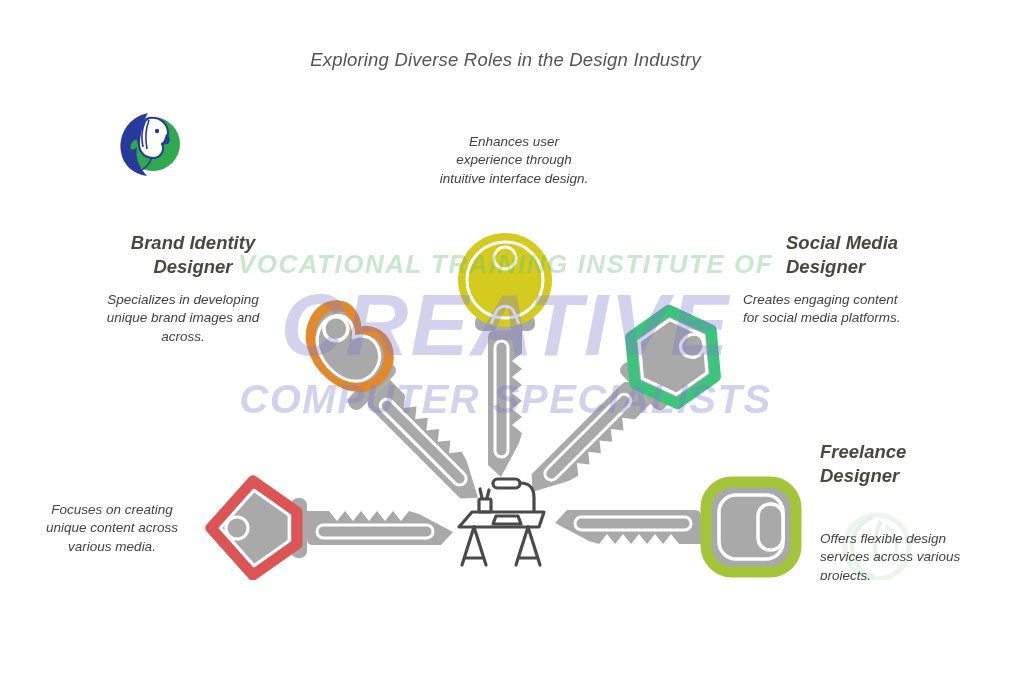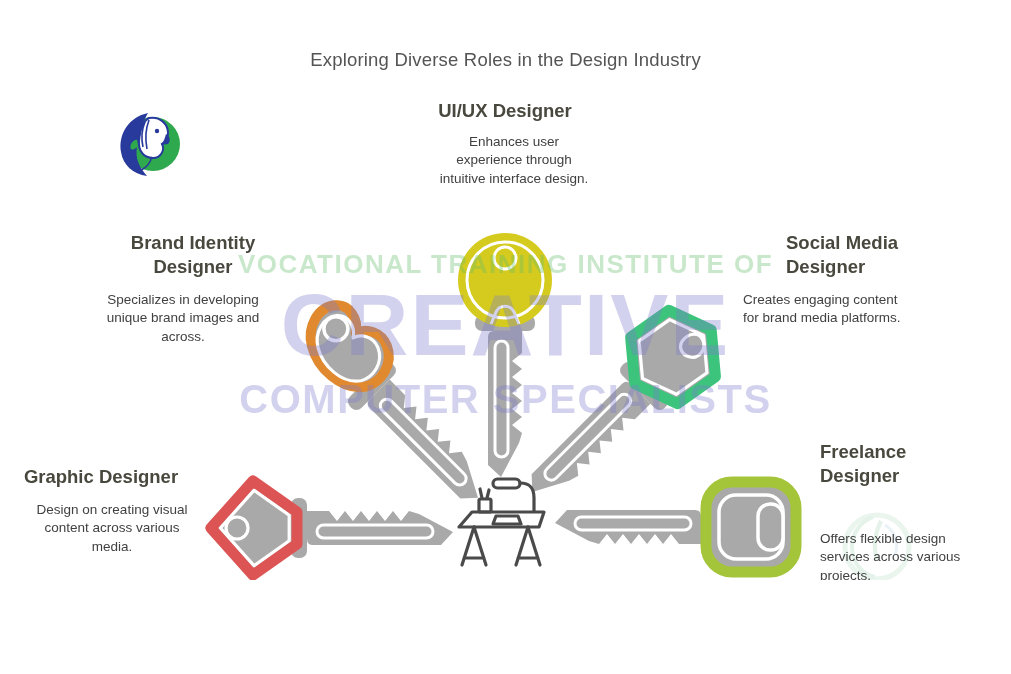--- a/index.html
+++ b/index.html
@@ -1,18 +1,18 @@
 <!DOCTYPE html>
 <html><head>
 <meta charset="utf-8">
 <style>
   html,body { margin:0; padding:0; background:#ffffff; }
   .canvas {
     position:relative; width:1011px; height:580px; overflow:hidden;
-    background:#ffffff; font-family:"Liberation Sans", sans-serif;
+    background:#ffffff; font-family:"Liberation Sans", sans-serif;font-style:italic;
   }
   .abs { position:absolute; }
   .title {
     left:0; right:0; top:49px; text-align:center;
     font-size:18.5px; color:#545454; letter-spacing:0.2px; z-index:20;
   }
   .role-name {
     font-weight:bold; font-size:18.5px; color:#49483e; line-height:1.28; z-index:20;
   }
   .role-desc {
@@ -146,31 +146,29 @@
       <path d="M68,9 C79,9 82,15 82,24 L82,37"></path>
       <rect x="27" y="25" width="12" height="13" rx="1.5"></rect>
       <path d="M30,24 L28,15 M35,24 L37,16"></path>
       <path d="M7,53 L20,38 L92,38 L87,53 Z"></path>
       <path d="M44,42 L66,42 L69,50 L41,50 Z"></path>
       <path d="M22,53 L10,91 M22,53 L34,91 M12,84 L32,84"></path>
       <path d="M76,53 L64,91 M76,53 L88,91 M66,84 L86,84"></path>
     </g>
   </svg>
 
-  <div class="abs role-name uiux-name">UI/UX Designer</div>
   <div class="abs role-desc align-c uiux-desc">Enhances user experience through intuitive interface design.</div>
 
   <div class="abs role-name align-r brand-name">Brand Identity Designer</div>
   <div class="abs role-desc align-r brand-desc">Specializes in developing unique brand images and across.</div>
 
   <div class="abs role-name social-name">Social Media Designer</div>
-  <div class="abs role-desc social-desc">Creates engaging content for brand media platforms.</div>
+  <div class="abs role-desc social-desc">Creates engaging content for social media platforms.</div>
 
-  <div class="abs role-name align-r graphic-name">Graphic Designer</div>
-  <div class="abs role-desc align-r graphic-desc">Design on creating visual content across various media.</div>
+  <div class="abs role-desc align-r graphic-desc">Focuses on creating unique content across various media.</div>
 
   <div class="abs role-name free-name">Freelance Designer</div>
   <div class="abs role-desc free-desc">Offers flexible design services across various projects.</div>
 
   <div class="abs center-label">Design Roles</div>
 
   <svg class="abs ghost-logo" width="80" height="85" viewBox="0 0 80 85">
     <circle cx="42" cy="42" r="32" fill="none" stroke="#cfe9d8" stroke-width="5"></circle>
     <path fill="none" stroke="#c5e4d2" stroke-width="4" d="M38,12 C22,18 14,34 18,50 C21,62 30,70 40,72 M46,16 C40,28 38,42 42,56"></path>
     <path fill="none" stroke="#cfe3ef" stroke-width="3" d="M50,20 C60,26 64,38 60,50"></path>

